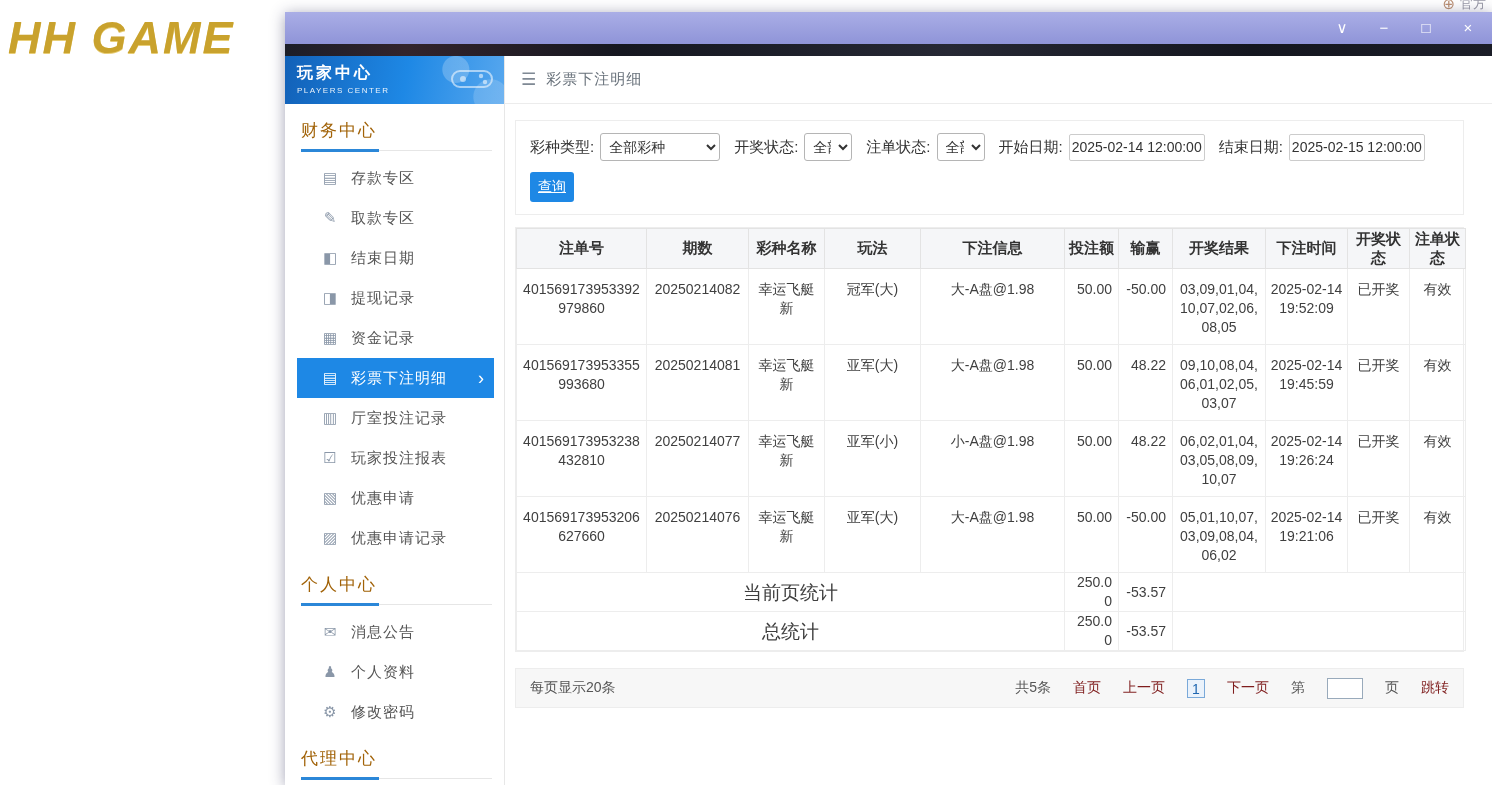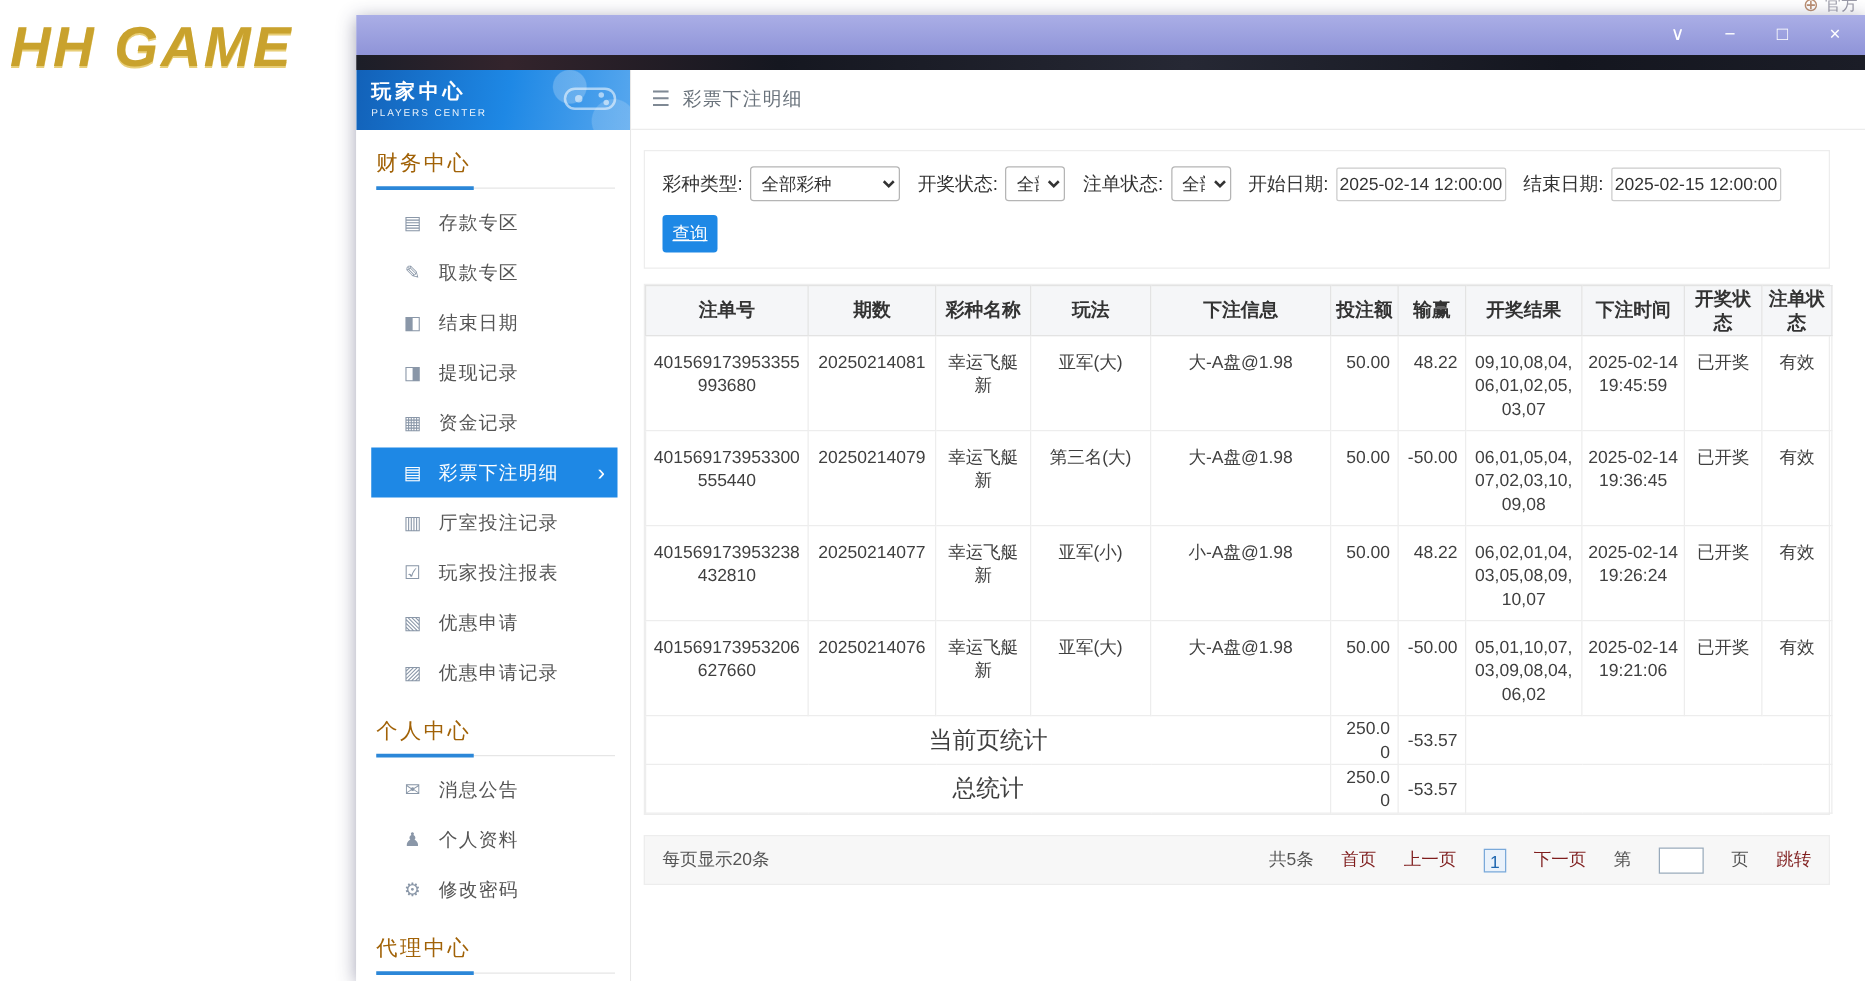--- a/index.html
+++ b/index.html
@@ -263,42 +263,42 @@
                     <th>投注额</th>
                     <th>输赢</th>
                     <th>开奖结果</th>
                     <th>下注时间</th>
                     <th>开奖状态</th>
                     <th>注单状态</th>
                   </tr>
                 </thead>
                 <tbody>
                   <tr class="data">
+                    <td>401569173953392979860</td>
+                    <td>20250214082</td>
+                    <td>幸运飞艇新</td>
+                    <td>冠军(大)</td>
+                    <td>大-A盘@1.98</td>
+                    <td class="num">50.00</td>
+                    <td class="num">-50.00</td>
+                    <td>03,09,01,04,10,07,02,06,08,05</td>
+                    <td>2025-02-14 19:52:09</td>
+                    <td>已开奖</td>
+                    <td>有效</td>
+                  </tr>
+                  <tr class="data">
                     <td>401569173953355993680</td>
                     <td>20250214081</td>
                     <td>幸运飞艇新</td>
                     <td>亚军(大)</td>
                     <td>大-A盘@1.98</td>
                     <td class="num">50.00</td>
                     <td class="num">48.22</td>
                     <td>09,10,08,04,06,01,02,05,03,07</td>
                     <td>2025-02-14 19:45:59</td>
-                    <td>已开奖</td>
-                    <td>有效</td>
-                  </tr>
-                  <tr class="data">
-                    <td>401569173953300555440</td>
-                    <td>20250214079</td>
-                    <td>幸运飞艇新</td>
-                    <td>第三名(大)</td>
-                    <td>大-A盘@1.98</td>
-                    <td class="num">50.00</td>
-                    <td class="num">-50.00</td>
-                    <td>06,01,05,04,07,02,03,10,09,08</td>
-                    <td>2025-02-14 19:36:45</td>
                     <td>已开奖</td>
                     <td>有效</td>
                   </tr>
                   <tr class="data">
                     <td>401569173953238432810</td>
                     <td>20250214077</td>
                     <td>幸运飞艇新</td>
                     <td>亚军(小)</td>
                     <td>小-A盘@1.98</td>
                     <td class="num">50.00</td>

